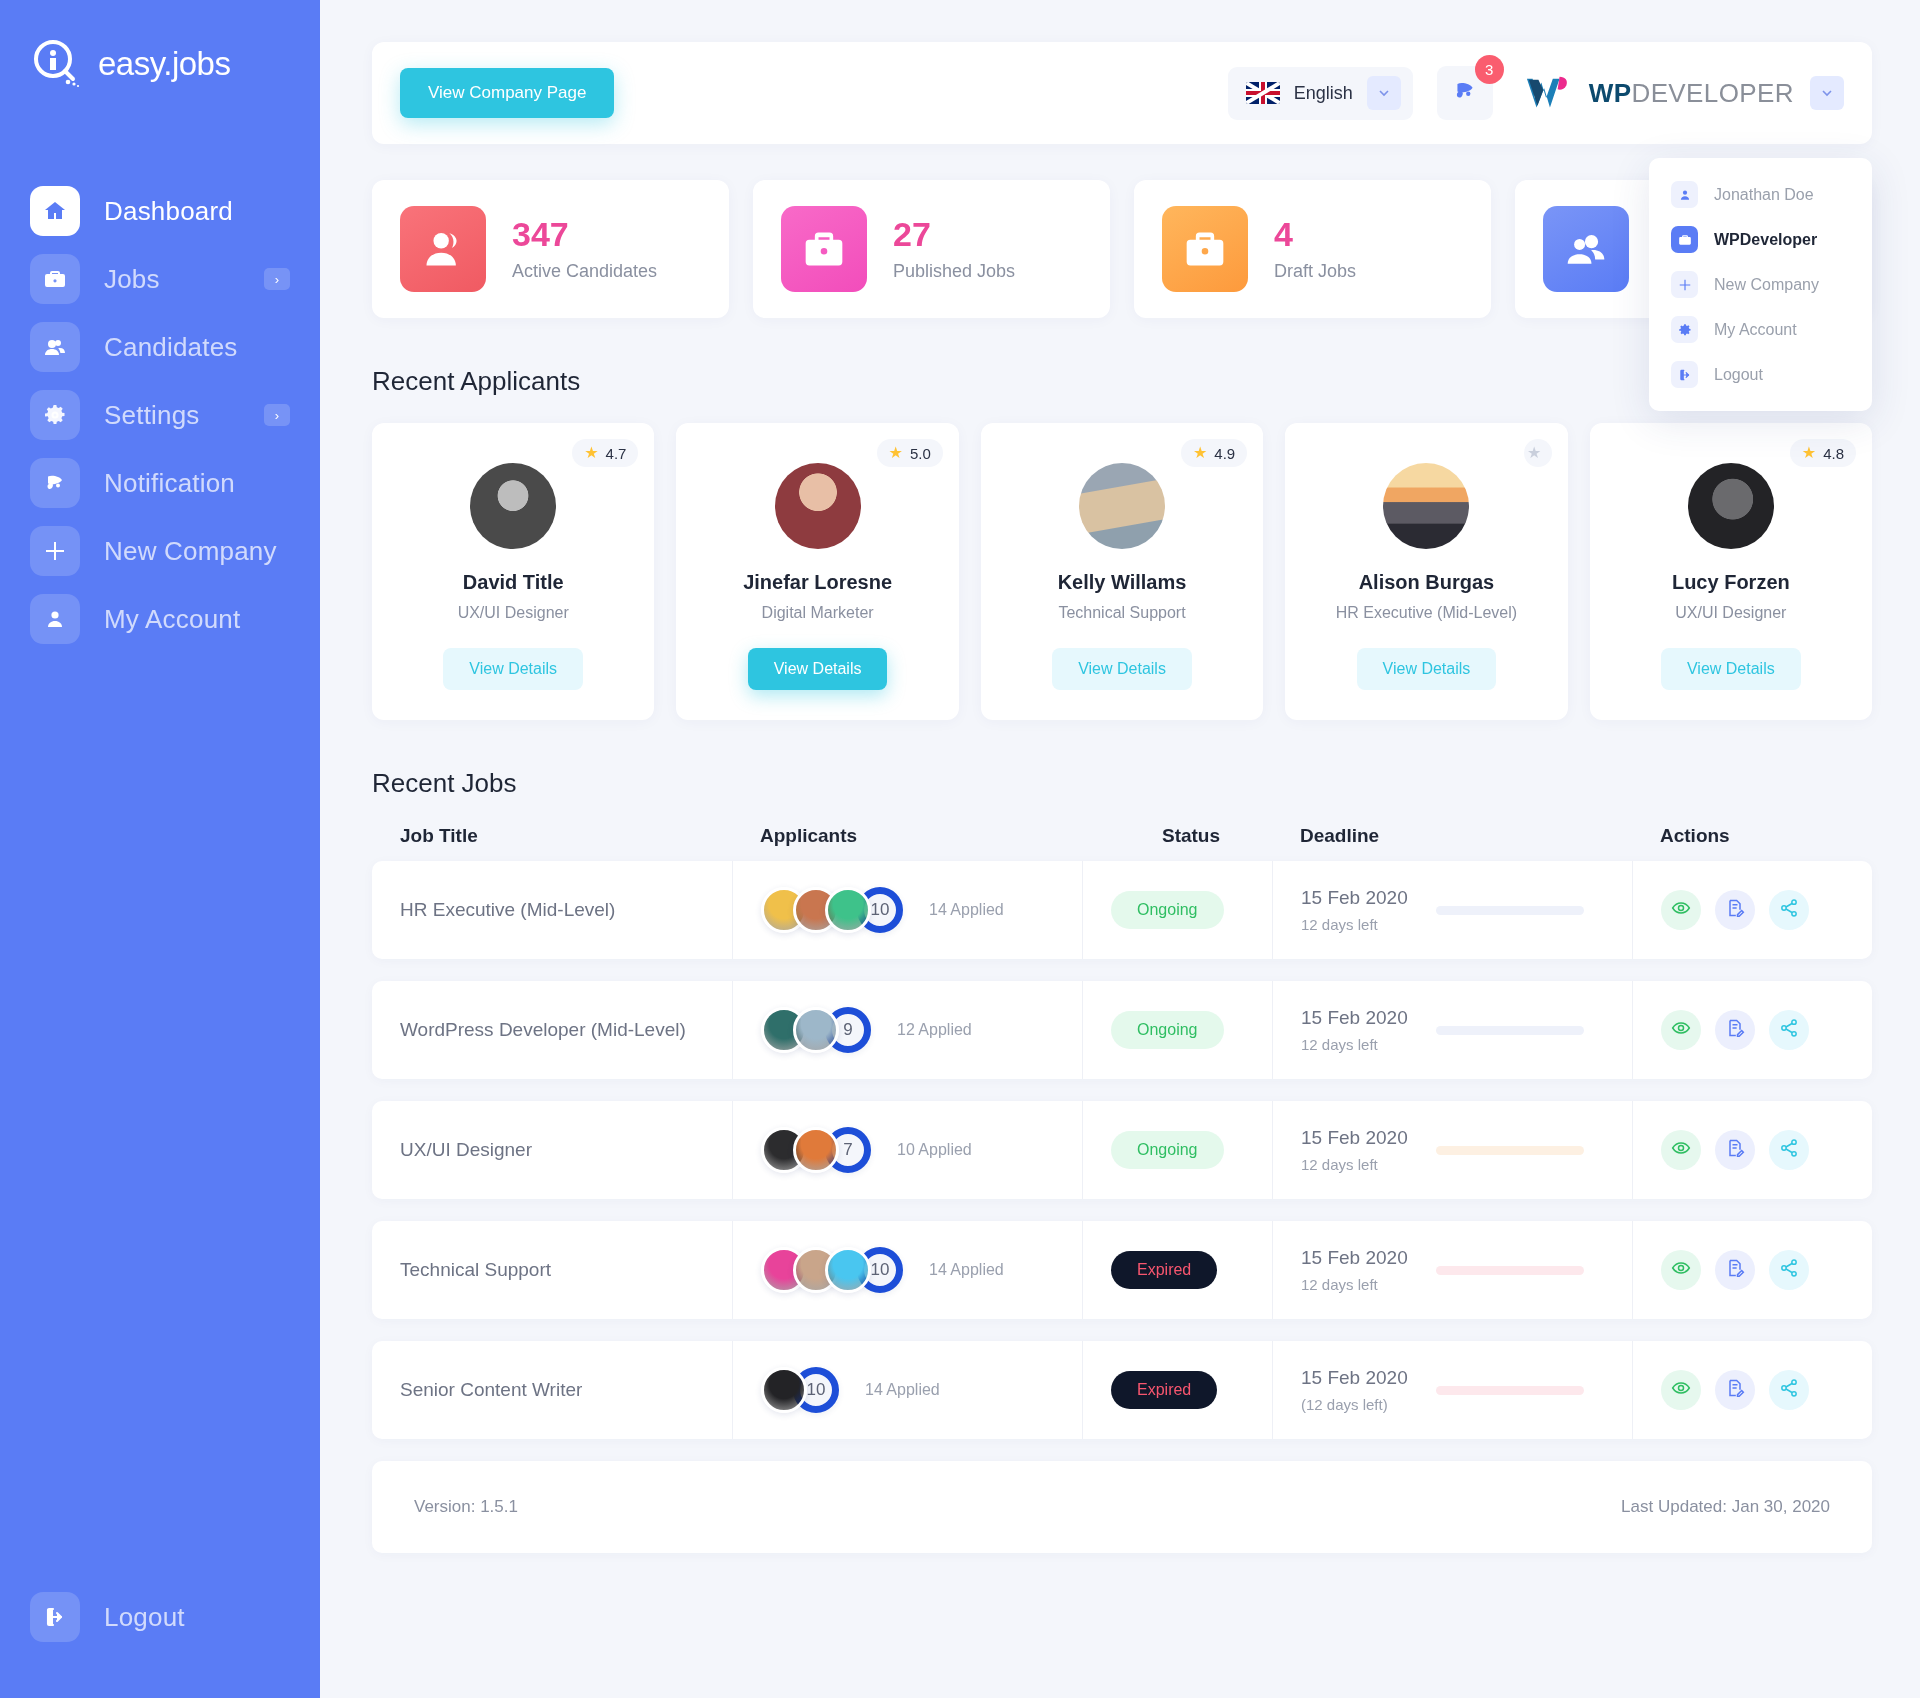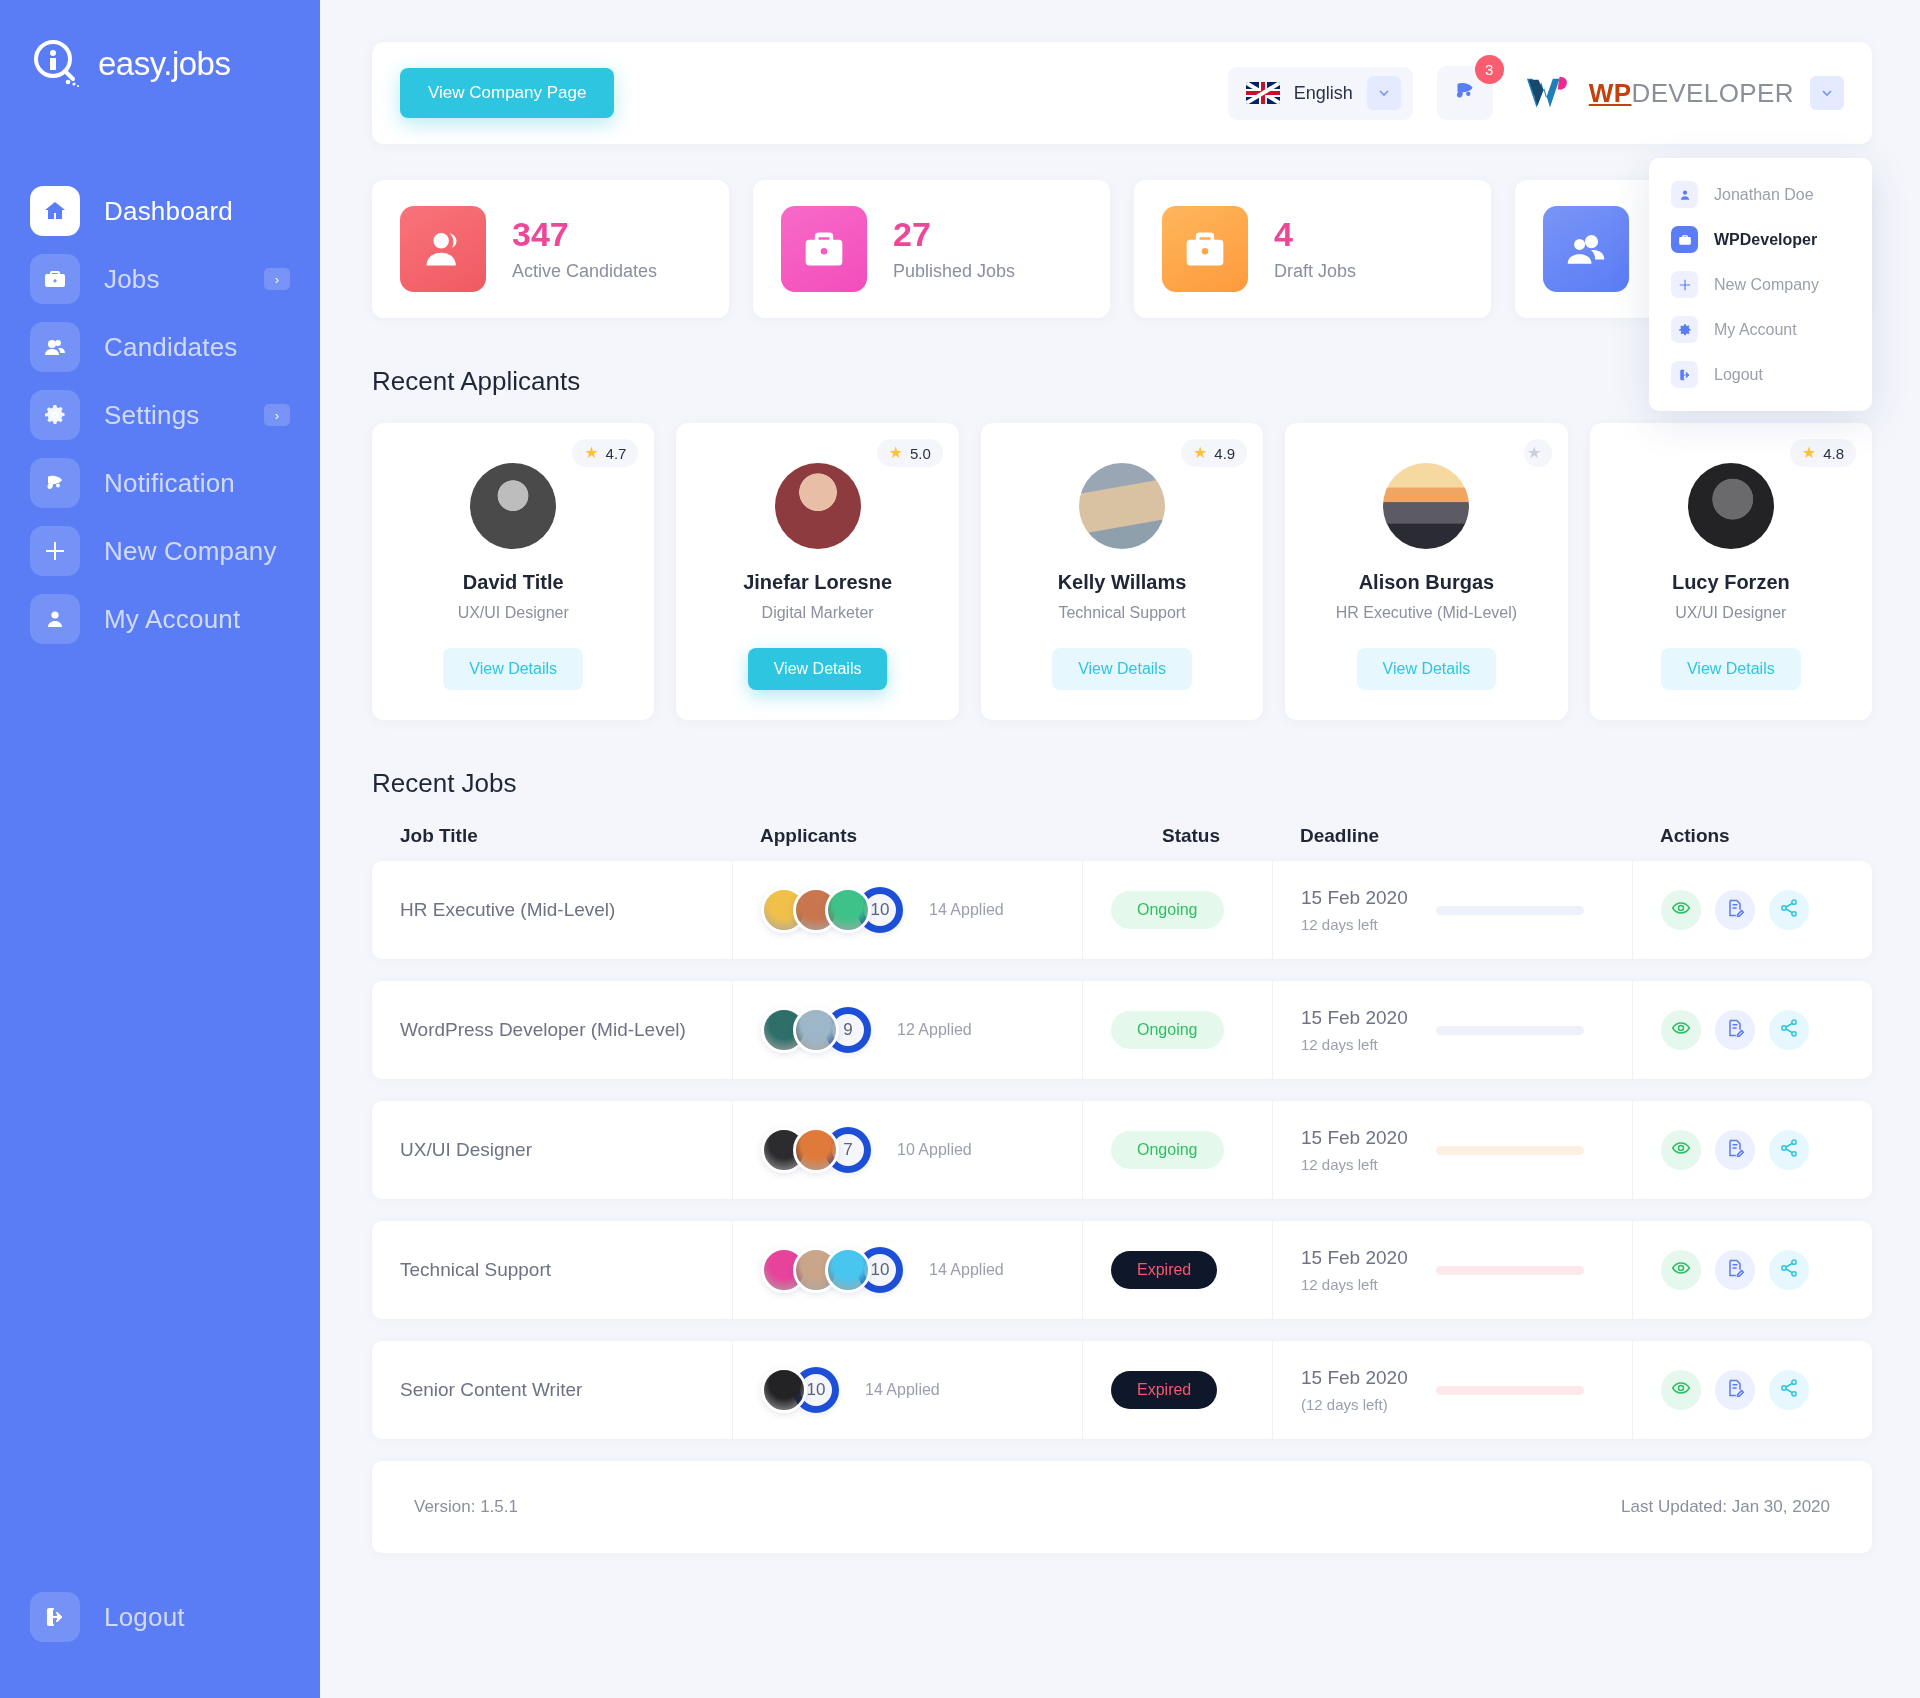--- a/index.html
+++ b/index.html
@@ -95,21 +95,21 @@
   .bell-btn svg { width: 26px; height: 26px; fill: #5a7cf5; }
   .badge {
     position: absolute; top: -11px; right: -11px;
     min-width: 29px; height: 29px; border-radius: 50%;
     background: #fa5d6f; color: #fff; font-size: 15px;
     display:flex; align-items:center; justify-content:center;
   }
   .account { display: flex; align-items: center; gap: 16px; cursor: pointer; padding-left: 8px;}
   .wp-logo { width: 48px; height: 40px; }
   .wp-name { font-size: 26px; letter-spacing: 0.4px; color: #8a8f99; white-space: nowrap; }
-  .wp-name b { color: #c2410c; font-weight: 700; text-decoration: underline; }
+  .wp-name b { color: #0c4a6e; font-weight: 700; }
 
   
   .dropdown {
     position: absolute; top: 158px; right: 48px;
     width: 223px; background: #fff; border-radius: 10px;
     box-shadow: 0 10px 40px rgba(40,60,120,0.12);
     padding: 14px 0; z-index: 40;
   }
   .dd-item { display: flex; align-items: center; gap: 16px; padding: 9px 22px; cursor: pointer; }
   .dd-ic {

